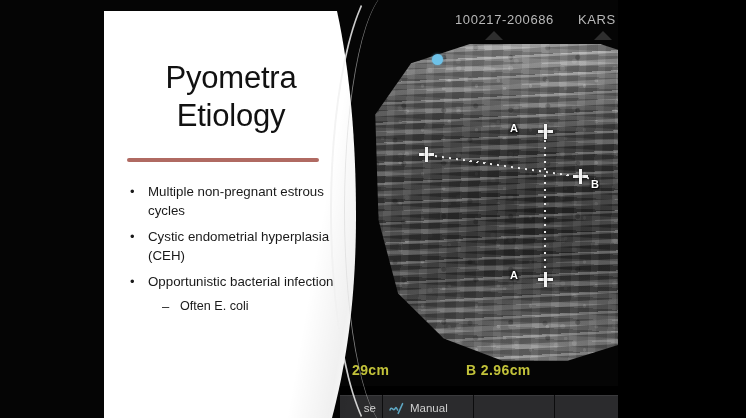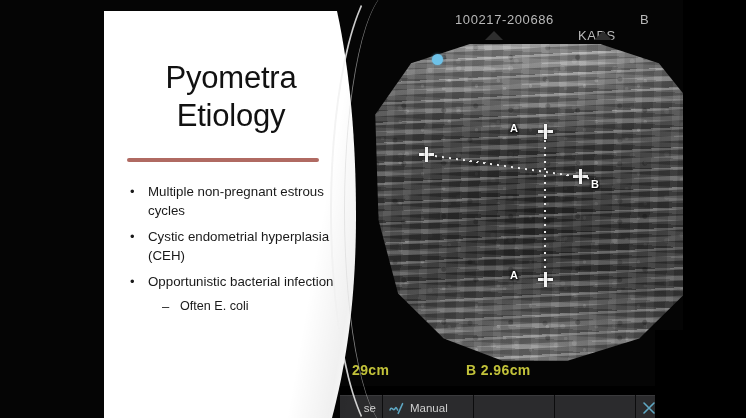--- a/index.html
+++ b/index.html
@@ -3,21 +3,21 @@
 <meta charset="utf-8">
 <title>Pyometra Etiology — Ultrasound</title>
 <style>
   html, body {
     margin: 0; padding: 0;
     background: #000;
     font-family: "Liberation Sans", sans-serif;
   }
   #stage {
     position: relative;
-    width: 683px;
+    width: 618px;
     height: 418px;
     background: #c2410c;
     overflow: hidden;
   }
 
   
   #us-screen {
     position: absolute;
     left: 0; top: 0;
     width: 746px; height: 418px;
@@ -28,21 +28,21 @@
     position: absolute;
     left: 0; top: 12px;
     width: 746px;
     height: 18px;
     color: #b9b9b9;
     font-size: 13px;
     letter-spacing: .6px;
     white-space: nowrap;
   }
   #us-header .hdr-id   { position:absolute; left: 455px; top: 0; }
-  #us-header .hdr-inst { position:absolute; left: 578px; top: 16px; }
+  #us-header .hdr-inst { position:absolute; left: 578px; top: 0; }
   #us-header .hdr-mode { position:absolute; left: 640px; top: 0; }
 
   
   .hdr-caret {
     position: absolute;
     width: 0; height: 0;
     border-left: 9px solid transparent;
     border-right: 9px solid transparent;
     border-bottom: 9px solid #2e2e2e;
   }

